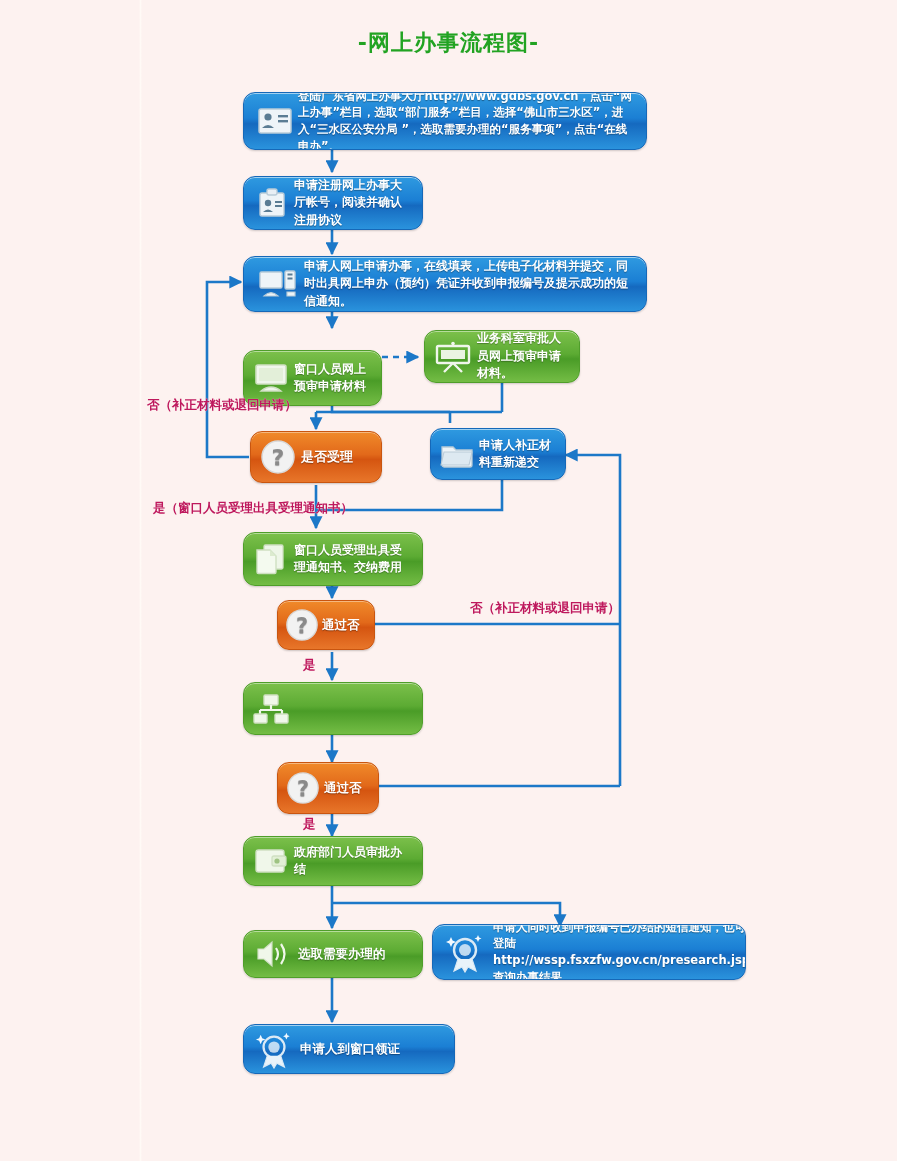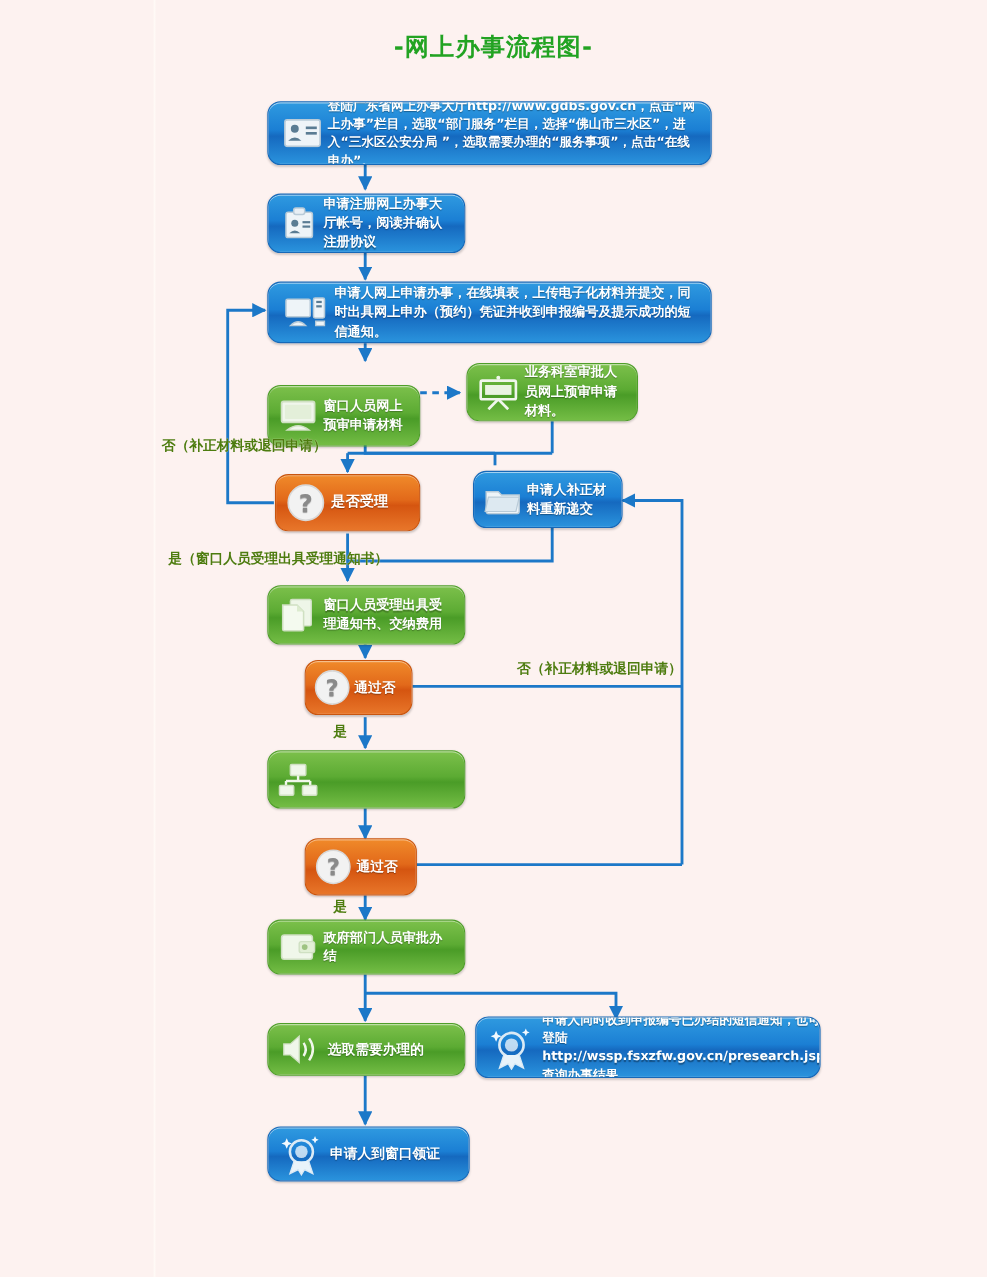--- a/index.html
+++ b/index.html
@@ -80,21 +80,21 @@
   
   .orange {
     background: linear-gradient(to bottom, #f08a2a 0%, #e2691a 45%, #d55510 55%, #e8762a 100%);
     box-shadow: inset 0 1px 0 rgba(255,255,255,.4), 0 1px 2px rgba(0,0,0,.2);
     border: 1px solid #c9550f;
     text-shadow: 0 1px 1px rgba(0,0,0,.35);
   }
 
   .edge-label {
     position: absolute;
-    color: #4d7c0f;
+    color: #be185d;
     font-size: 12.5px;
     font-weight: bold;
     white-space: nowrap;
     text-shadow: 0 0 1px rgba(253,242,240,.9);
   }
 </style>
 </head>
 <body>
 
 <div id="seam-left"></div>
@@ -310,21 +310,21 @@
       <circle cx="22" cy="19" r="11" fill="none" stroke="#dbeaf5" stroke-width="2.4"></circle>
       <circle cx="22" cy="19" r="6" fill="#e9f3fa" opacity=".8"></circle>
       <path d="M15 28 L11 40 L19 36 L22 41 L25 36 L33 40 L29 28" fill="#e9f3fa" stroke="#dbeaf5" stroke-width="1.2"></path>
       <path d="M8 6 l1.6 3.6 L13 11 l-3.4 1.4 L8 16 l-1.6-3.6 L3 11 l3.4-1.4 z" fill="#f2f9ff"></path>
       <path d="M35 4 l1.1 2.5 L38.5 7.6 l-2.4 1 L35 11 l-1.1-2.4 L31.5 7.6 l2.4-1.1 z" fill="#f2f9ff"></path>
     </svg>
   </span>
   <span class="txt" style="font-size:11.5px;">申请人同时收到申报编号已办结的短信通知，也可登陆http://wssp.fsxzfw.gov.cn/presearch.jspx查询办事结果。</span>
 </div>
 
-<div class="node blue" style="left:243px; top:1024px; width:184px; height:50px; padding:4px;">
+<div class="node blue" style="left:243px; top:1024px; width:212px; height:50px; padding:4px;">
   <span class="ico" style="width:52px;">
     <svg width="42" height="40" viewBox="0 0 44 42">
       <circle cx="22" cy="19" r="11" fill="none" stroke="#dbeaf5" stroke-width="2.4"></circle>
       <circle cx="22" cy="19" r="6" fill="#e9f3fa" opacity=".8"></circle>
       <path d="M15 28 L11 40 L19 36 L22 41 L25 36 L33 40 L29 28" fill="#e9f3fa" stroke="#dbeaf5" stroke-width="1.2"></path>
       <path d="M8 6 l1.6 3.6 L13 11 l-3.4 1.4 L8 16 l-1.6-3.6 L3 11 l3.4-1.4 z" fill="#f2f9ff"></path>
       <path d="M35 4 l1.1 2.5 L38.5 7.6 l-2.4 1 L35 11 l-1.1-2.4 L31.5 7.6 l2.4-1.1 z" fill="#f2f9ff"></path>
     </svg>
   </span>
   <span class="txt" style="font-size:12.5px;">申请人到窗口领证</span>

